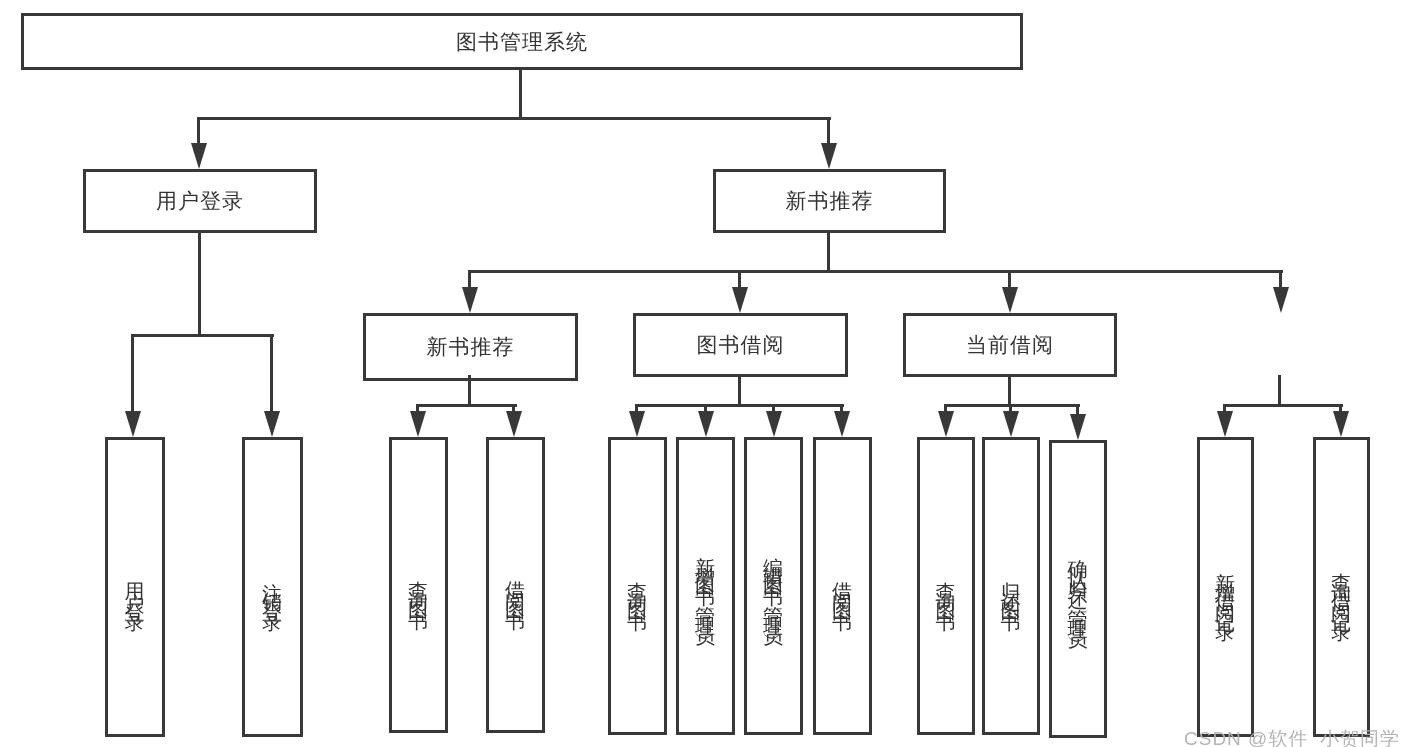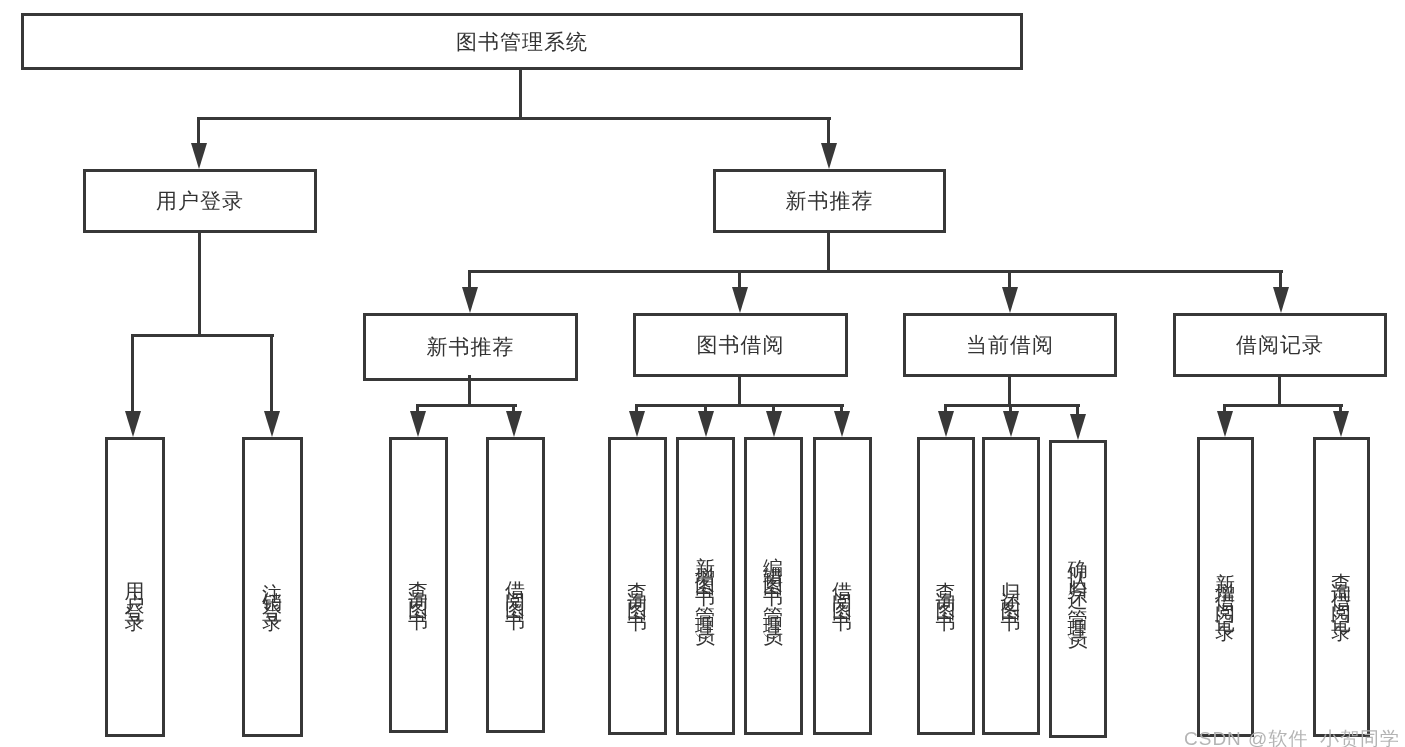--- a/index.html
+++ b/index.html
@@ -102,23 +102,20 @@
 
   <div class="box" style="left:363px;top:313px;width:215px;height:68px">
     <span class="lbl">新书推荐</span>
   </div>
   <div class="box" style="left:633px;top:313px;width:215px;height:64px">
     <span class="lbl">图书借阅</span>
   </div>
   <div class="box" style="left:903px;top:313px;width:214px;height:64px">
     <span class="lbl">当前借阅</span>
   </div>
-  <div class="box" style="left:1173px;top:313px;width:214px;height:64px">
-    <span class="lbl">借阅记录</span>
-  </div>
 
   <div class="vl" style="left:468px;top:375px;height:31px"></div>
   <div class="hl" style="left:416px;top:404px;width:101px"></div>
   <div class="vl" style="left:416px;top:404px;height:9px"></div>
   <div class="arr" style="left:410px;top:411px"></div>
   <div class="vl" style="left:512px;top:404px;height:9px"></div>
   <div class="arr" style="left:506px;top:411px"></div>
 
   <div class="vl" style="left:738px;top:375px;height:31px"></div>
   <div class="hl" style="left:635px;top:404px;width:209px"></div>

